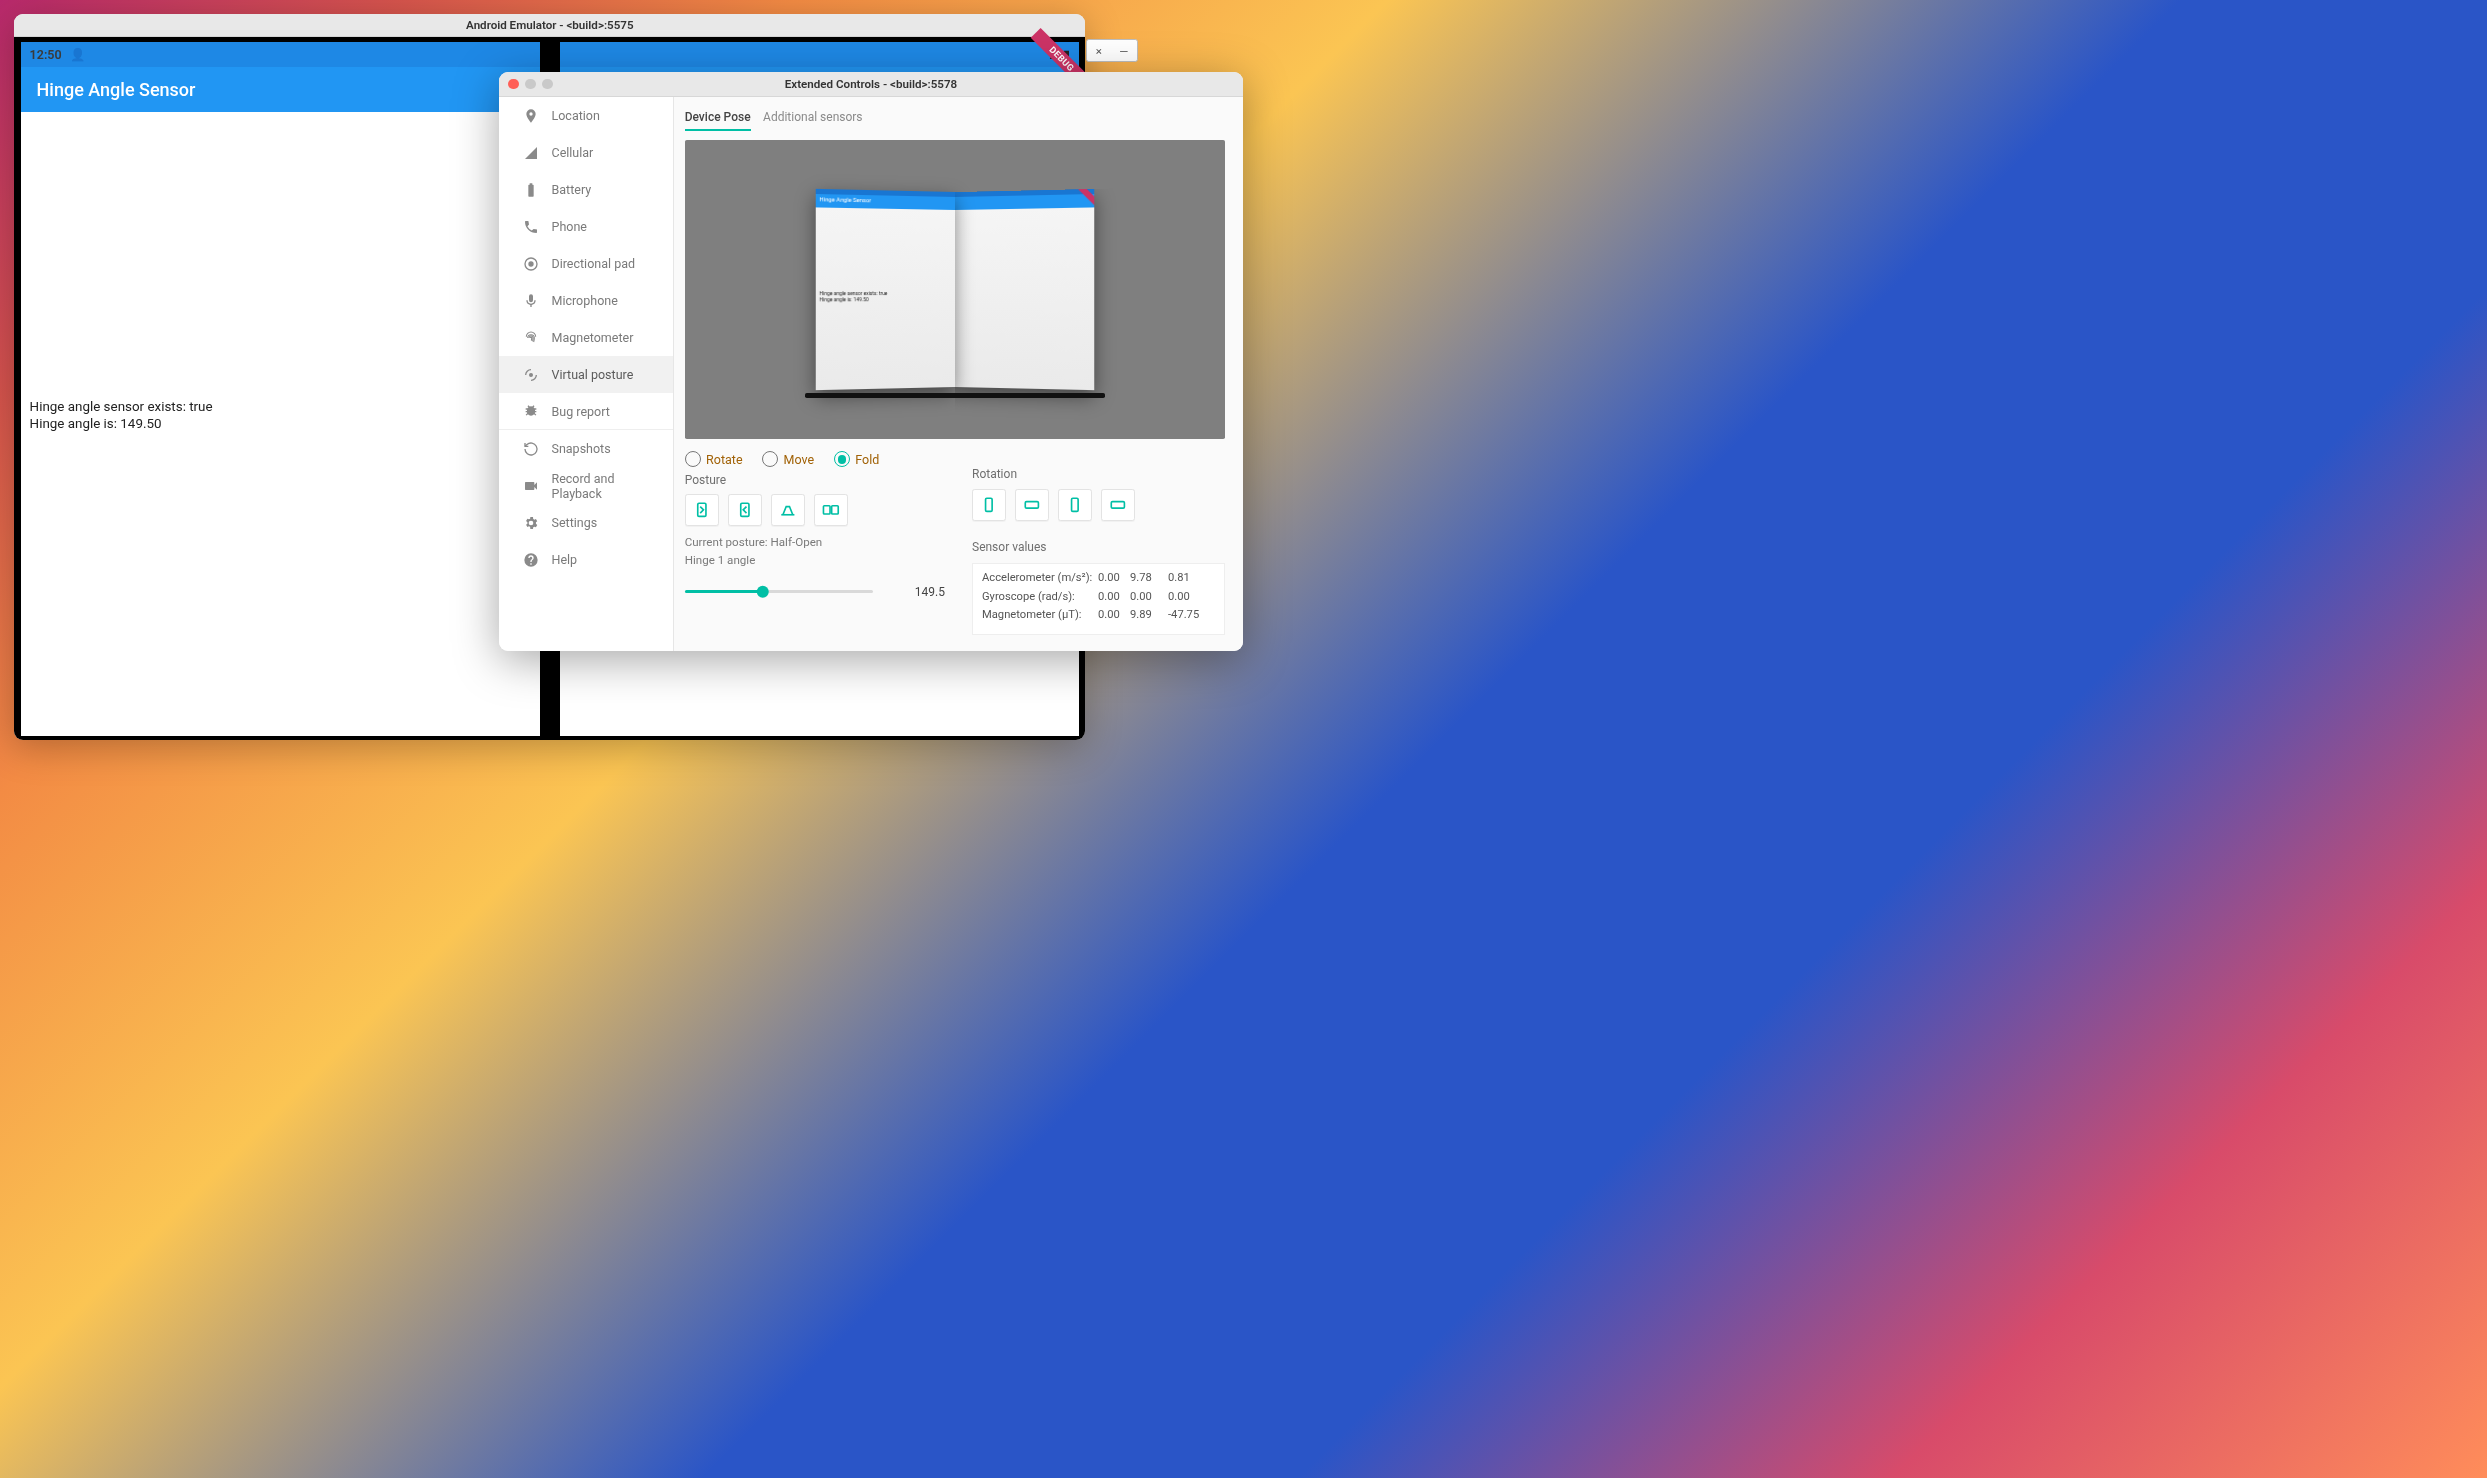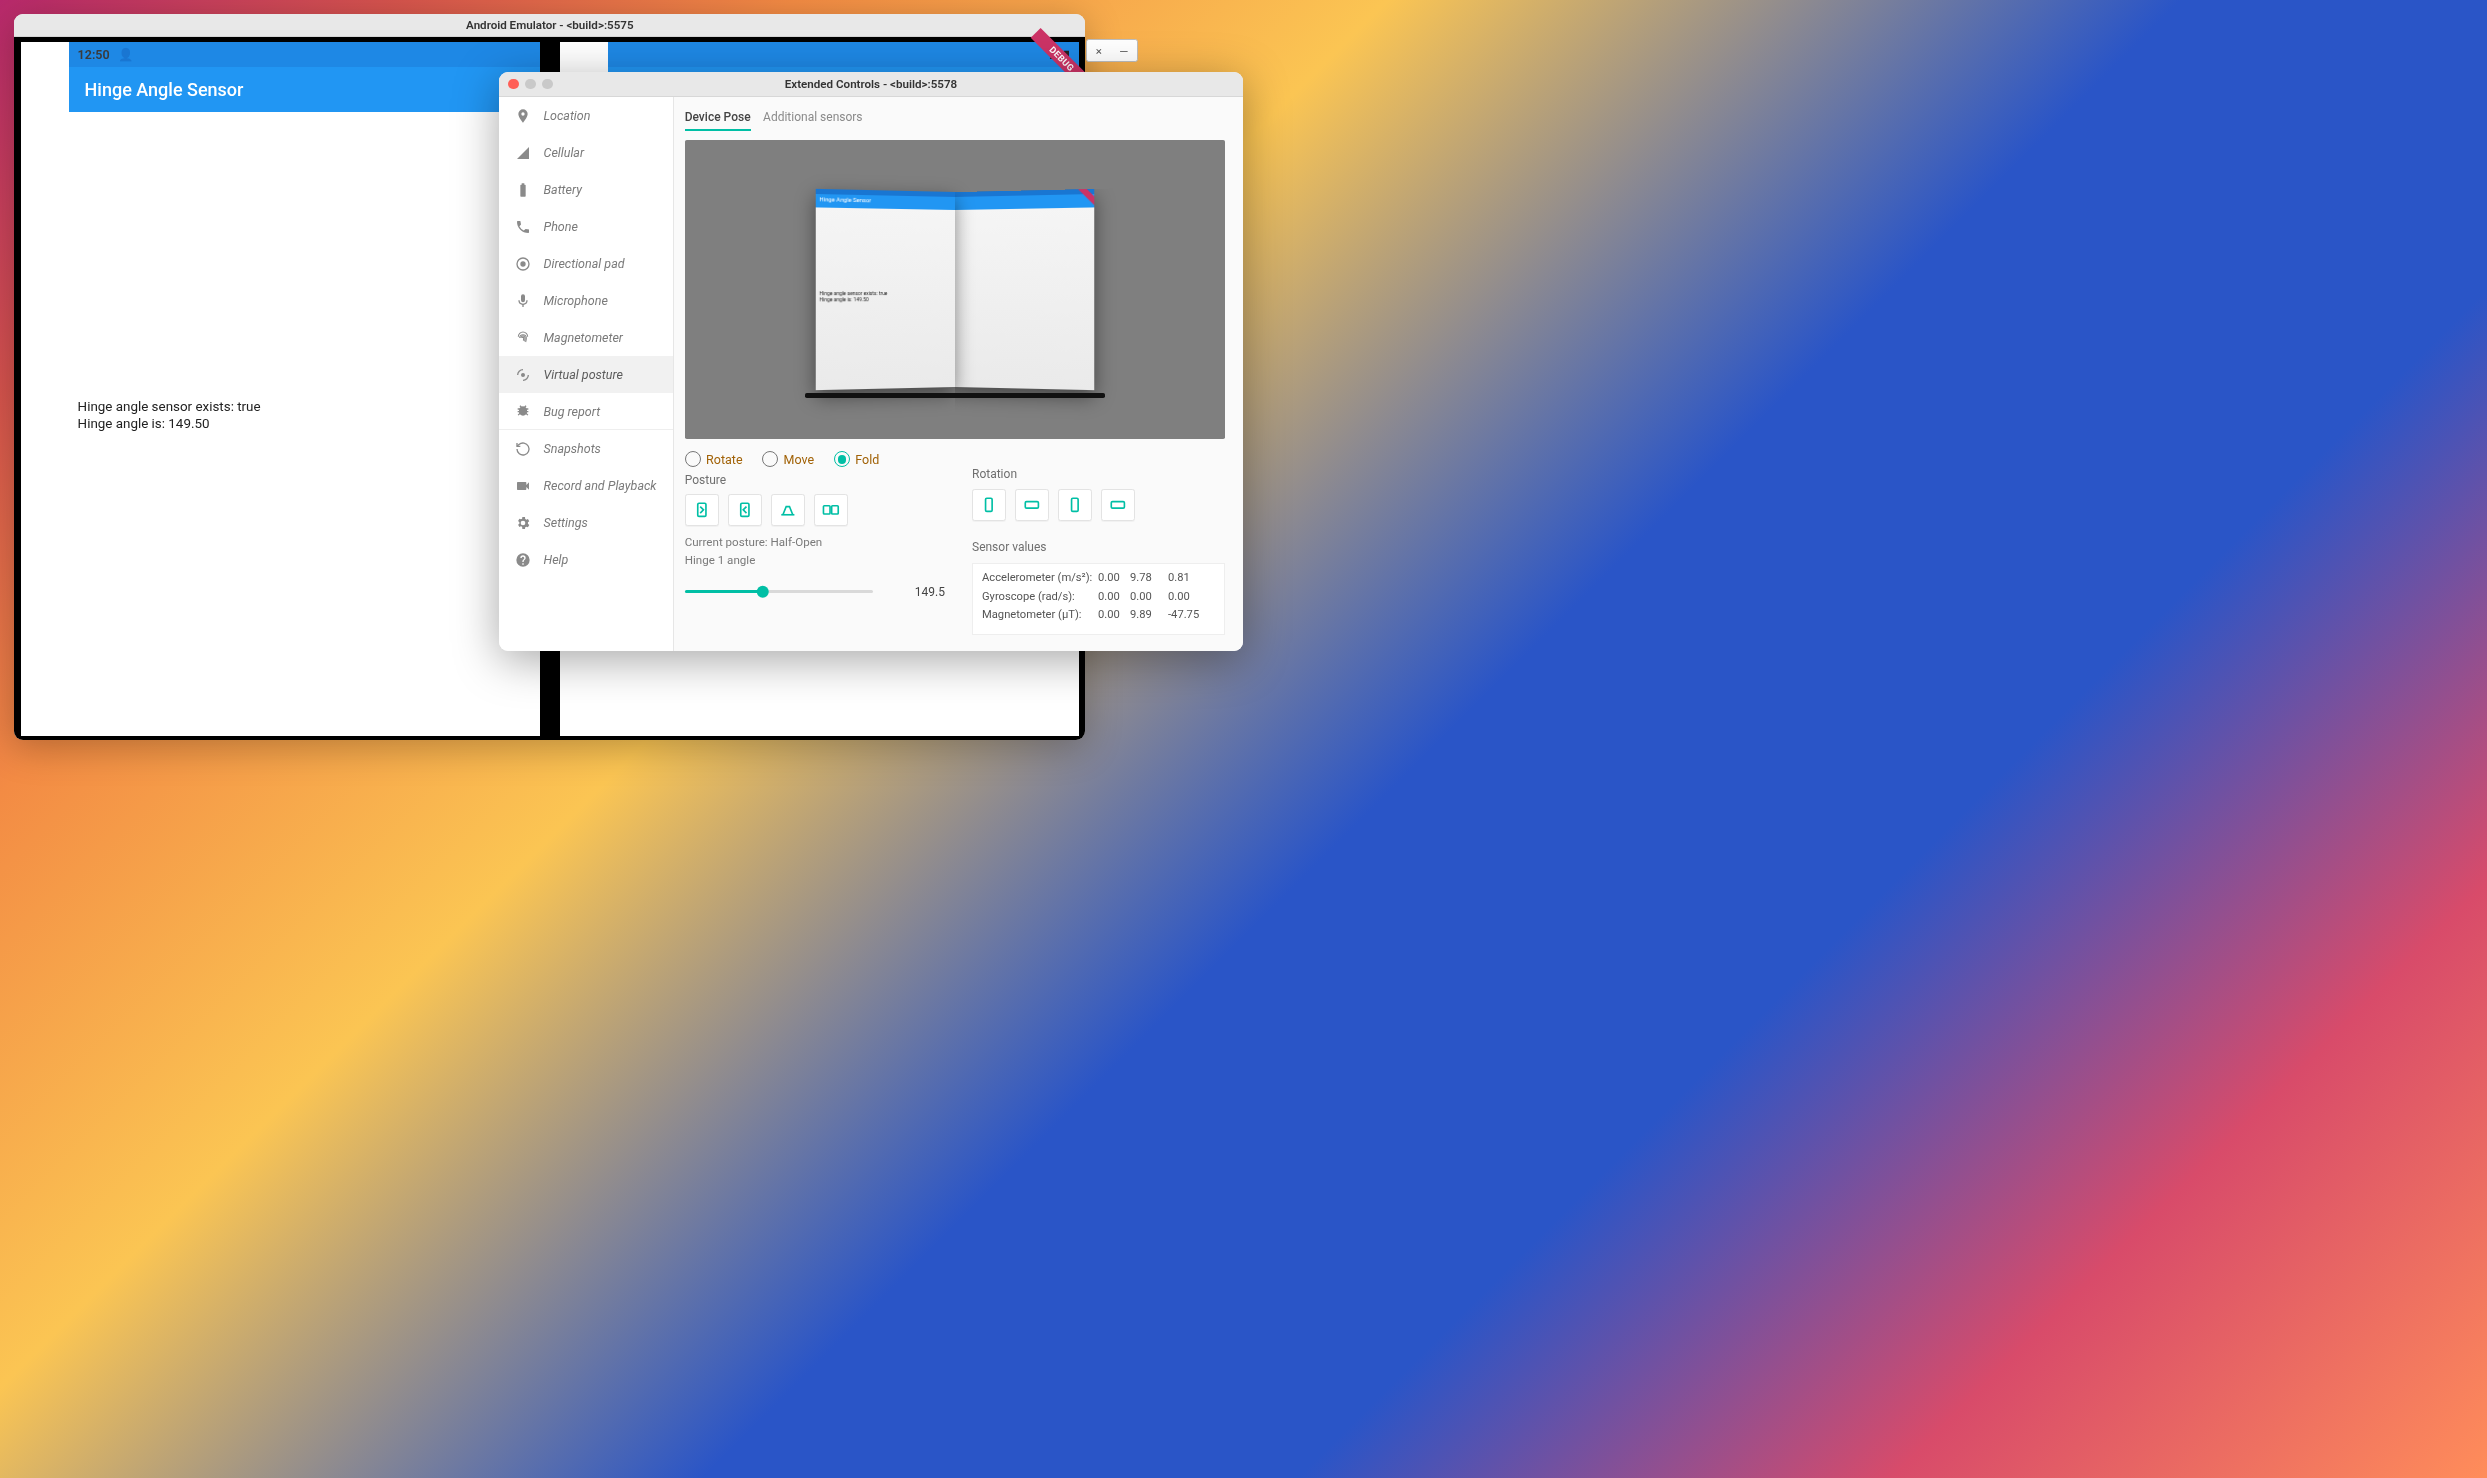--- a/index.html
+++ b/index.html
@@ -43,21 +43,20 @@
   .device-screen {
     background: #fff;
     width: 100%;
     height: 100%;
     display: flex;
     position: relative;
   }
   .device-half {
     flex: 1;
     position: relative;
-    padding-left: 48px;
   }
   .device-divider {
     width: 19.7px;
     background: #000;
   }
   .status-bar {
     height: 25px;
     background: #1e88e5;
     display: flex;
     align-items: center;
@@ -186,25 +185,24 @@
     width: 175px;
     background: #fff;
     border-right: 0.9px solid #e6e6e6;
     overflow: auto;
   }
   .side-item {
     display: flex;
     align-items: center;
     gap: 12.5px;
     height: 37px;
-    padding: 0 16px;
+    padding: 0 24px;
     font-size: 12.5px;
     color: #7a7a7a;
     cursor: pointer;
-    font-style: italic;
   }
   .side-item.selected { background: #f1f1f1; color: #5b5b5b; }
   .side-item.sep-after { border-bottom: 0.9px solid #eee; }
   .side-icon {
     width: 16px; height: 16px;
     display: flex; align-items: center; justify-content: center;
     color: #8a8a8a;
   }
   .side-icon svg { width: 16px; height: 16px; }
 

